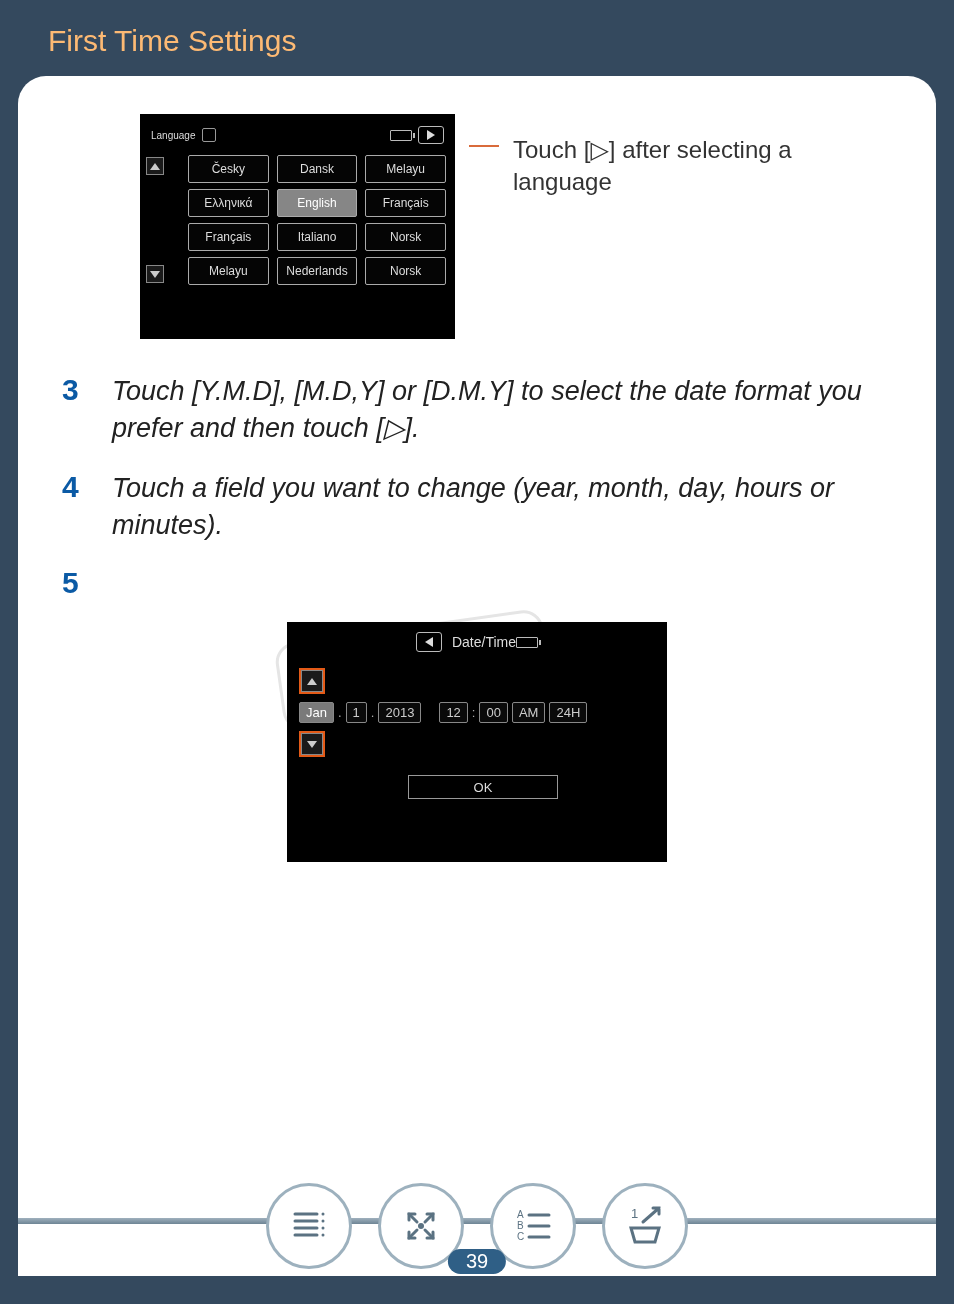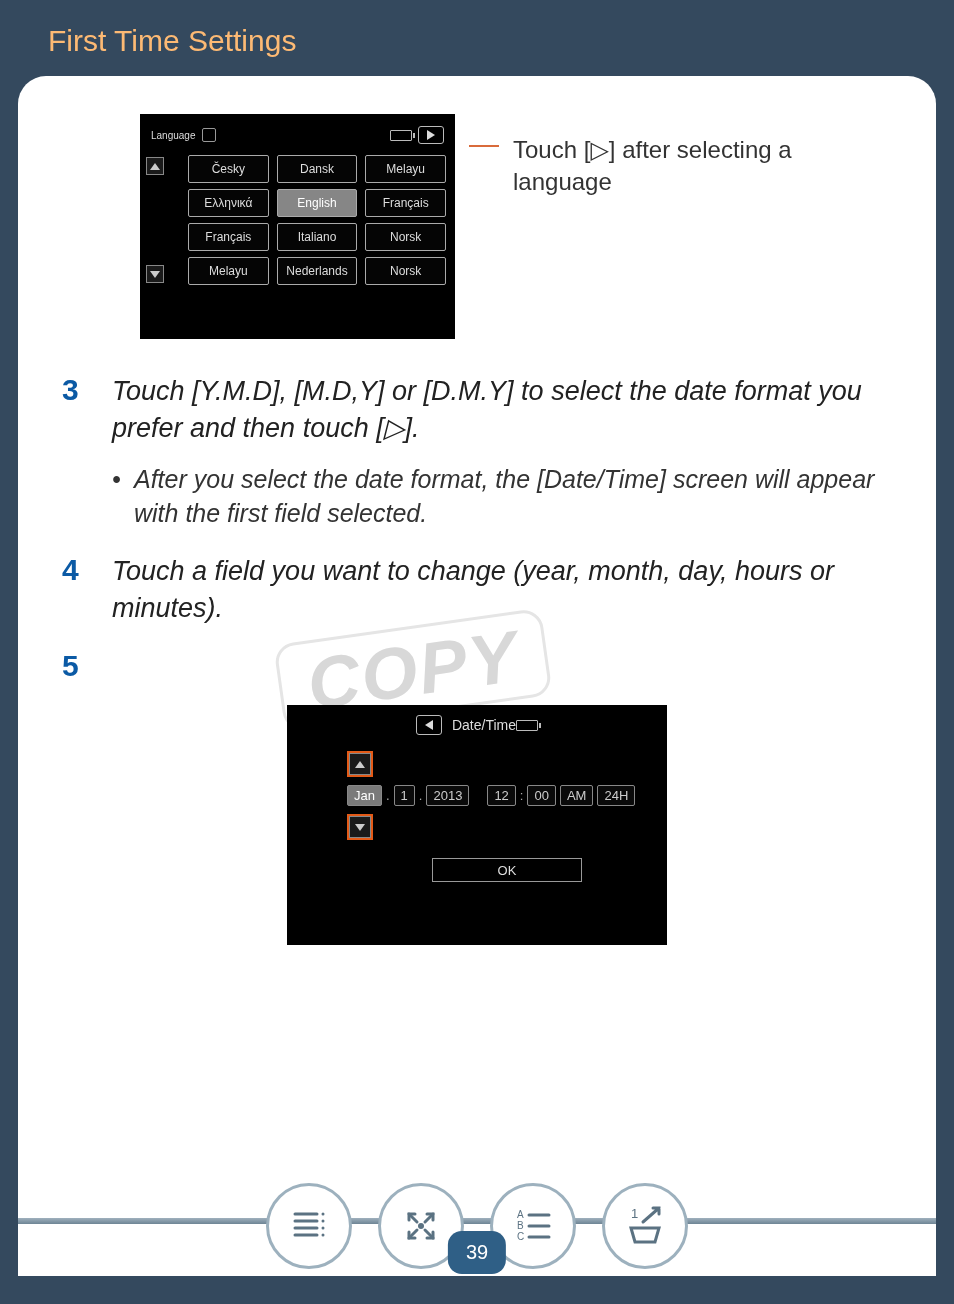--- a/index.html
+++ b/index.html
@@ -72,21 +72,21 @@
 
   
   .dt-shot {
     width: 380px; height: 240px; background:#000; margin: 18px auto 0 auto; position:relative;
   }
   .dt-top { height:40px; display:flex; align-items:center; justify-content:center; padding:0 12px; color:#ddd; font-size:14px; }
   .dt-top-left { display:flex; align-items:center; gap:10px; }
   .back-btn { width:26px; height:20px; border:1px solid #bbb; border-radius:3px; display:flex; align-items:center; justify-content:center; }
   .tri-l { width:0;height:0;border-top:5px solid transparent;border-bottom:5px solid transparent;border-right:8px solid #ddd; }
 
-  .dt-body { padding: 6px 0 0 12px; margin-left: 48px; }
+  .dt-body { padding: 6px 0 0 12px; }
   .dt-arrow-box {
     width:26px; height:26px; border:2px solid #e35a17; background:#1a1a1a;
     display:flex; align-items:center; justify-content:center; margin-bottom:8px;
     box-shadow: inset 0 0 0 1px #888;
   }
   .dt-row { display:flex; align-items:center; gap:4px; color:#ccc; font-size:13px; margin-bottom:8px; }
   .dt-cell { border:1px solid #888; padding:2px 6px; background:#0a0a0a; border-radius:2px; }
   .dt-cell.sel { background:#7a7a7a; color:#fff; }
   .dt-sep { color:#aaa; }
   .dt-ok { width:150px; height:24px; border:1px solid #999; margin:18px auto 0 auto; display:flex; align-items:center; justify-content:center; color:#ddd; font-size:13px; }
@@ -99,21 +99,21 @@
   .nav-btns { position:absolute; left:0; right:0; top:0; height:100px; display:flex; justify-content:center; gap:26px; align-items:center; }
   .nav-circle {
     width:86px; height:86px; border-radius:50%; background:#fff; border:3px solid #9db1be;
     display:flex; align-items:center; justify-content:center; position:relative; z-index:2;
   }
   .nav-circle svg { width:48px; height:48px; }
   .nav-stroke { stroke:#5b7282; stroke-width:3; fill:none; stroke-linecap:round; }
 
   .page-badge {
     position:absolute; left:50%; transform:translateX(-50%); bottom:2px;
-    background:#2f5f86; color:#fff; border-radius:14px; padding:10px 18px; font-size:20px; z-index:3;
+    background:#2f5f86; color:#fff; border-radius:14px; padding:1px 18px; font-size:20px; z-index:3;
   }
 </style>
 </head>
 <body>
 <div class="page-frame">
 
   <div class="header-title">First Time Settings</div>
 
   <div class="paper">
 
@@ -161,21 +161,20 @@
       <div class="callout-line"></div>
       <div class="callout-text">Touch [▷] after selecting a language</div>
     </div>
 
     <div class="steps-wrap">
 
       <div class="step">
         <div class="step-num">3</div>
         <div class="step-body">
           <div>Touch [Y.M.D], [M.D,Y] or [D.M.Y] to select the date format you prefer and then touch [▷].</div>
-          <div class="step-bullet">After you select the date format, the [Date/Time] screen will appear with the first field selected.</div>
         </div>
       </div>
 
       <div class="step">
         <div class="step-num">4</div>
         <div class="step-body">Touch a field you want to change (year, month, day, hours or minutes).</div>
       </div>
 
       <div class="step">
         <div class="step-num">5</div>

